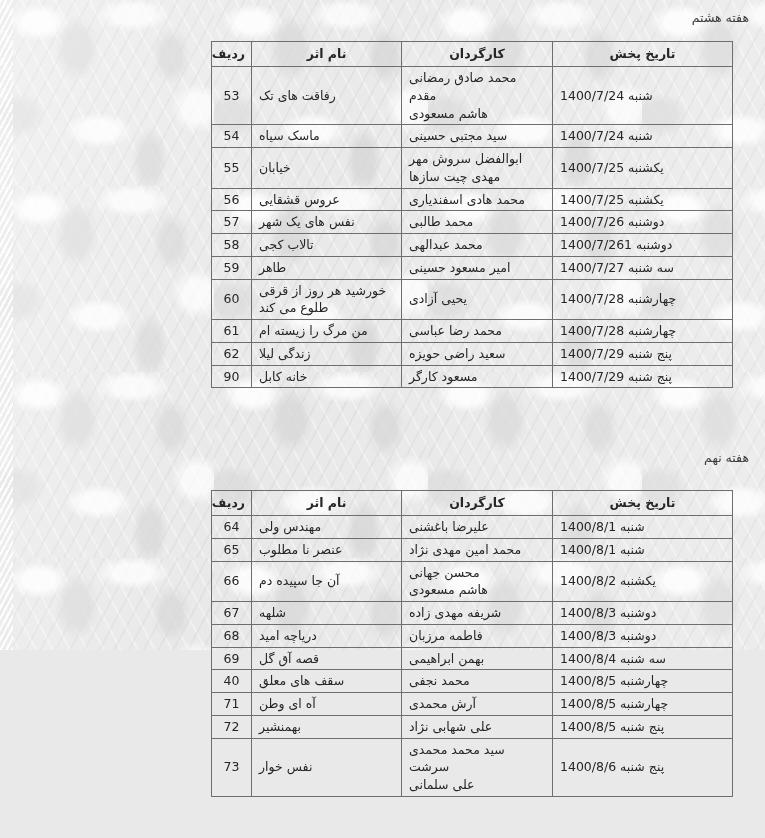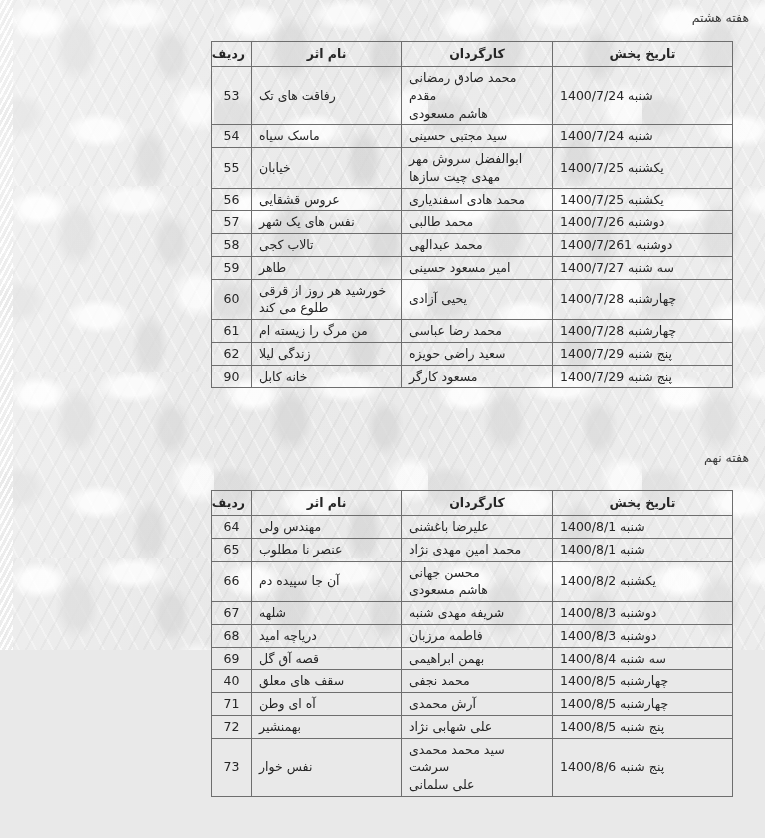--- a/index.html
+++ b/index.html
@@ -239,21 +239,21 @@
         </tr>
         <tr>
           <td class="cell-date">یکشنبه 1400/8/2</td>
           <td class="cell-dir multiline">محسن جهانی
 هاشم مسعودی</td>
           <td class="cell-title">آن جا سپیده دم</td>
           <td class="cell-radif">66</td>
         </tr>
         <tr>
           <td class="cell-date">دوشنبه 1400/8/3</td>
-          <td class="cell-dir">شریفه مهدی شنبه</td>
+          <td class="cell-dir">شریفه مهدی زاده</td>
           <td class="cell-title">شلهه</td>
           <td class="cell-radif">67</td>
         </tr>
         <tr>
           <td class="cell-date">دوشنبه 1400/8/3</td>
           <td class="cell-dir">فاطمه مرزبان</td>
           <td class="cell-title">دریاچه امید</td>
           <td class="cell-radif">68</td>
         </tr>
         <tr>

